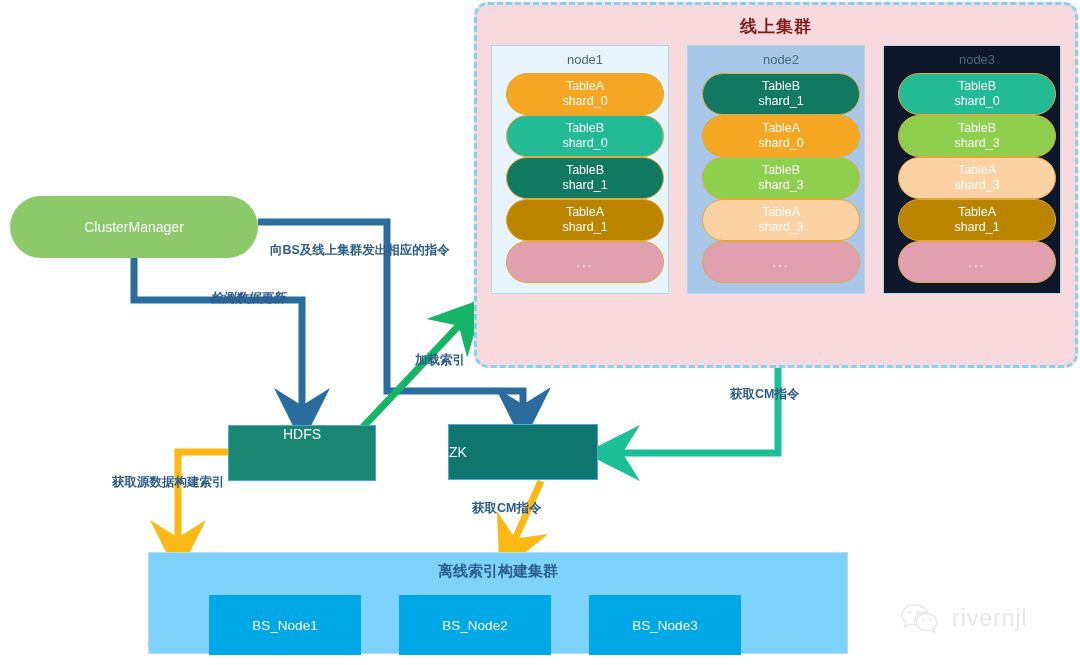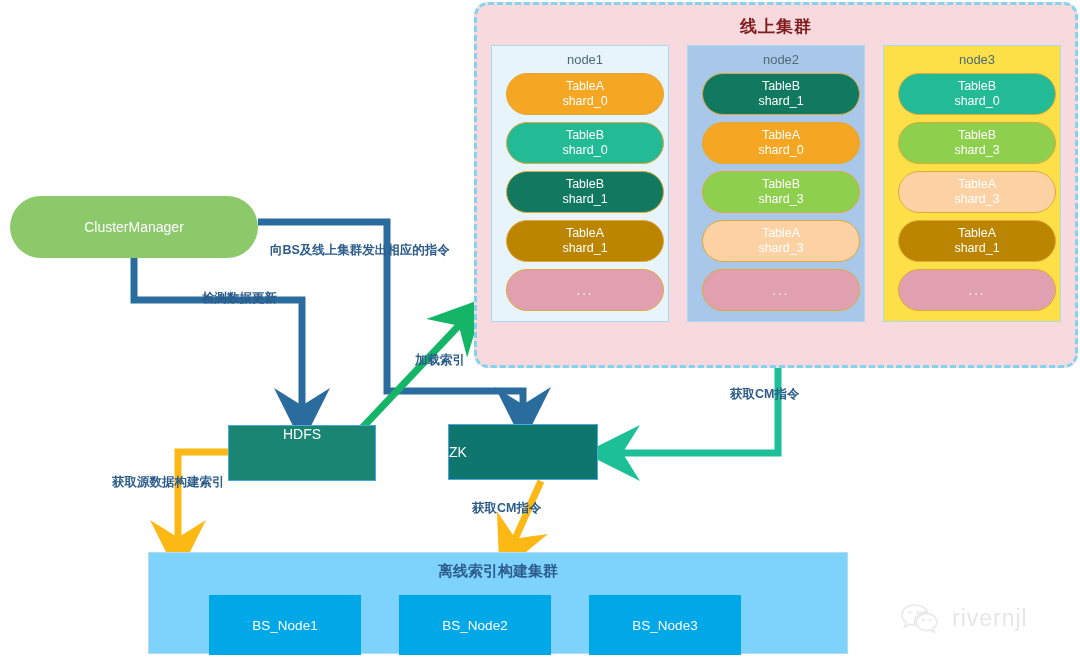--- a/index.html
+++ b/index.html
@@ -43,30 +43,29 @@
     display: flex;
     justify-content: space-between;
   }
   .node-box {
     width: 178px;
     border: 1px solid #a9dcf2;
     padding: 6px 4px 10px 14px;
   }
   .node-box.n1 { background: #e7f4fb; }
   .node-box.n2 { background: #a9c7e8; }
-  .node-box.n3 { background: #fde047; }
+  .node-box.n3 { background: #0f172a; }
   .node-title {
     text-align: center;
     font-size: 13px;
     color: #4c6b78;
     margin-bottom: 6px;
   }
   .shard {
     height: 42px;
-    margin-bottom: 7px;
     border-radius: 21px;
     border: 1px solid #e0a93a;
     display: flex;
     flex-direction: column;
     align-items: center;
     justify-content: center;
     color: #ffffff;
     font-size: 12.5px;
     line-height: 15px;
   }
@@ -271,21 +270,21 @@
   <div class="node-hdfs">
     <span>HDFS</span>
   </div>
 
   <div class="node-zk">
     <span>ZK</span>
   </div>
 
   <div class="elabel" style="left:270px; top:242px;">向BS及线上集群发出相应的指令</div>
 
-  <div class="elabel" style="left:202px; top:290px;">检测数据更新</div>
+  <div class="elabel" style="left:210px; top:290px;font-style:italic;">检测数据更新</div>
 
   <div class="elabel" style="left:415px; top:352px;">加载索引</div>
 
   <div class="elabel" style="left:112px; top:474px;">获取源数据构建索引</div>
 
   <div class="elabel" style="left:472px; top:500px;">获取CM指令</div>
 
   <div class="elabel" style="left:730px; top:386px;">获取CM指令</div>
 
   <div class="offline-cluster">

